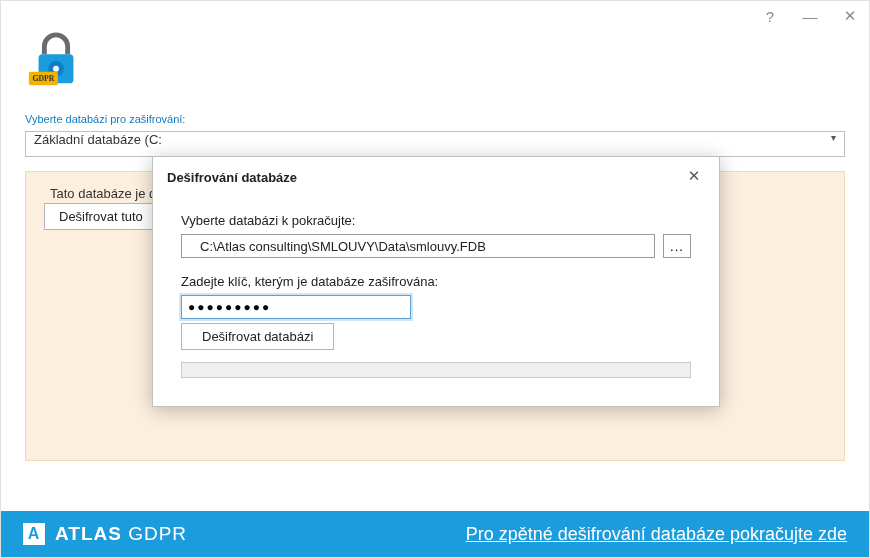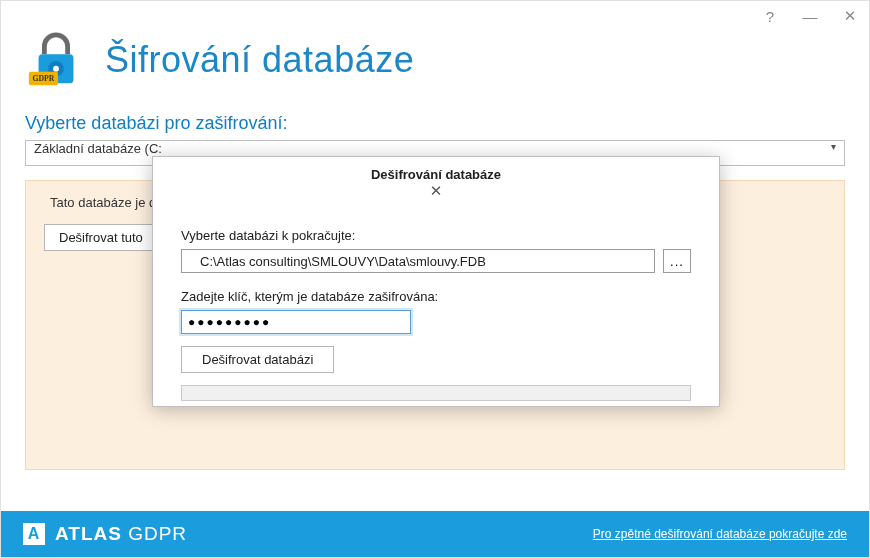--- a/index.html
+++ b/index.html
@@ -47,21 +47,21 @@
     font-weight: 300;
     color: #1b86c8;
     letter-spacing: 0.5px;
   }
   
   .content {
     padding: 6px 24px 0 24px;
   }
   .select-label {
     color: #0f7ec2;
-    font-size: 18px;
+    font-size: 11px;
     margin-bottom: 6px;
   }
   .db-select {
     width: 100%;
     height: 26px;
     border: 1px solid #bfbfbf;
     background: #fff;
     display: flex;
     align-items: flex-start;
     justify-content: space-between;
@@ -86,21 +86,21 @@
     padding-left: 6px;
   }
   .btn {
     display: inline-block;
     background: #fff;
     border: 1px solid #b5b5b5;
     padding: 5px 14px;
     font-size: 13px;
     color: #222;
     cursor: pointer;
-    margin-top: 14px;
+    margin-top: 2px;
   }
   
   .footer {
     position: absolute;
     bottom: 0; left: 0; right: 0;
     height: 46px;
     background: #1b9cdc;
     display: flex;
     align-items: center;
     justify-content: space-between;
@@ -118,42 +118,41 @@
     width: 22px; height: 22px;
     background: #fff;
     color: #1b9cdc;
     display: flex; align-items: center; justify-content: center;
     font-weight: bold;
     font-size: 16px;
   }
   .footer-logo b { font-weight: 700; }
   .footer-link {
     color: #fff;
-    font-size: 12px;
+    font-size: 18px;
     text-decoration: underline;
     cursor: pointer;
   }
   
   .modal {
     position: absolute;
     left: 151px;
     top: 155px;
     width: 568px;
     height: 251px;
     background: #fff;
     border: 1px solid #bfbfbf;
     box-shadow: 0 3px 18px rgba(0,0,0,0.25);
     padding: 10px 14px 14px 14px;
   }
   .modal-title-row {
     display: flex;
     justify-content: space-between;
     align-items: center;
     padding-bottom: 6px;
-    flex-direction: column;
   }
   .modal-title {
     font-weight: 600;
     font-size: 13px;
     color: #222;
   }
   .modal-close {
     font-size: 15px;
     color: #555;
     cursor: pointer;
@@ -198,21 +197,21 @@
     height: 24px;
     border: 1px solid #5a9fd6;
     outline: 2px solid #cfe6f6;
     padding: 0 6px;
     font-size: 12px;
     letter-spacing: 2px;
     color: #000;
     background: #fff;
   }
   .modal .btn {
-    margin-top: 12px;
+    margin-top: 4px;
     padding: 5px 20px;
   }
   .progress {
     margin-top: 12px;
     height: 16px;
     border: 1px solid #c9c9c9;
     background: #f0f0f0;
   }
 </style>
 </head>
@@ -228,21 +227,20 @@
   <div class="gdpr-icon">
     <svg viewBox="0 0 64 64">
       <path d="M20 26 V18 a12 12 0 0 1 24 0 V26" fill="none" stroke="#6b6b6b" stroke-width="5"></path>
       <rect x="14" y="26" width="36" height="30" rx="4" fill="#1b9cdc"></rect>
       <circle cx="32" cy="41" r="8" fill="#0f7ec2"></circle>
       <circle cx="32" cy="41" r="3" fill="#ffffff"></circle>
       <rect x="4" y="44" width="30" height="14" rx="2" fill="#f2b200"></rect>
       <text x="19" y="54" font-size="8" font-family="Segoe UI" fill="#333" text-anchor="middle" font-weight="700">GDPR</text>
     </svg>
   </div>
-  <div class="page-title">Šifrování databáze</div>
 </div>
 
 <div class="content">
   <div class="select-label">Vyberte databázi pro zašifrování:</div>
   <div class="db-select">
     <span>Základní databáze (C:</span>
     <span class="caret">▾</span>
   </div>
 
   <div class="panel">

